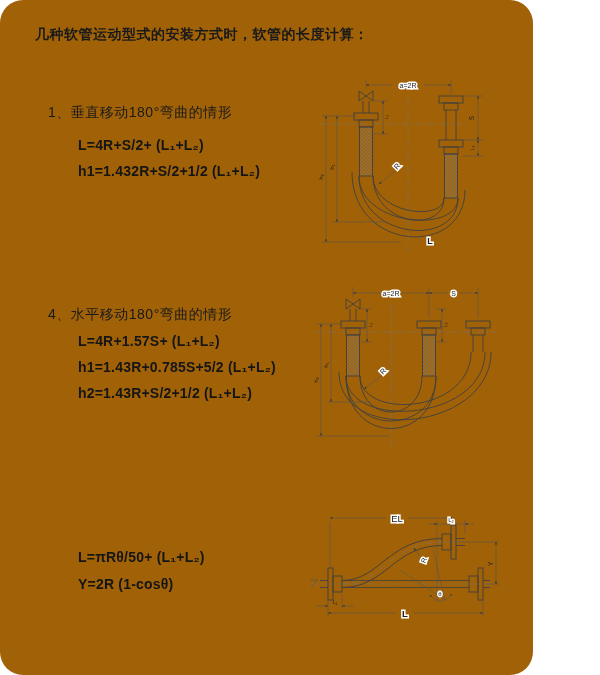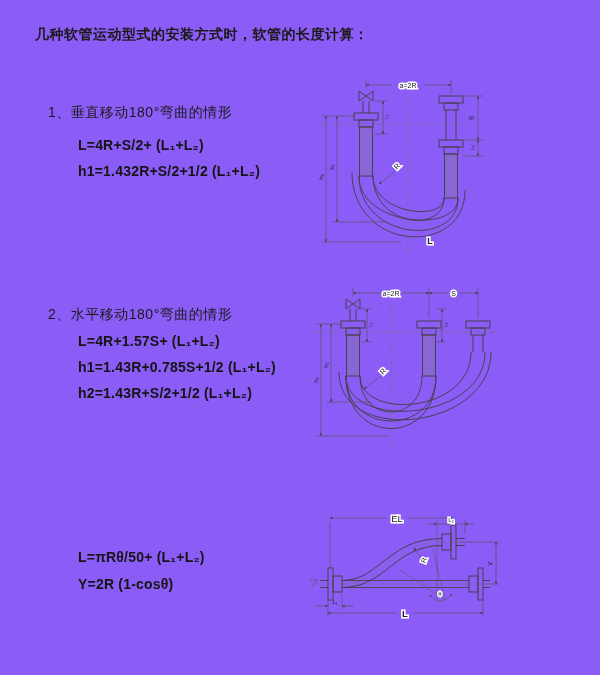--- a/index.html
+++ b/index.html
@@ -1,39 +1,39 @@
 <!DOCTYPE html>
 <html><head>
 <meta charset="utf-8">
 <style>
   html,body{margin:0;padding:0;background:#ffffff;}
-  .page{position:relative;width:600px;height:675px;background:#8b5cf6;overflow:hidden;
-        font-family:"Liberation Sans","DejaVu Sans",sans-serif;color:#1a1a1a;}
+  .page{position:relative;width:533px;height:675px;background:#a16207;overflow:hidden;
+        font-family:"Liberation Sans","DejaVu Sans",sans-serif;color:#1a1a1a;border-radius:23px;}
   .title{position:absolute;left:35px;top:26px;font-size:14px;font-weight:700;letter-spacing:0.5px;}
   .sec-heading{position:absolute;font-size:14px;font-weight:400;letter-spacing:0.5px;white-space:nowrap;}
   .formula{position:absolute;left:78px;font-size:14px;font-weight:700;color:#151515;
            letter-spacing:0.2px;white-space:nowrap;}
   .diag{position:absolute;}
   svg text{font-family:"Liberation Sans","DejaVu Sans",sans-serif;fill:#222;}
   .halo{paint-order:stroke;stroke:#ffffff;stroke-width:3px;}
 </style>
 </head>
 <body>
 
 <div class="page">
 
   <div class="title">几种软管运动型式的安装方式时，软管的长度计算：</div>
 
   <div class="sec-heading" style="left:48px;top:104px">1、垂直移动180°弯曲的情形</div>
   <div class="formula" style="top:137px">L=4R+S/2+ (L₁+L₂)</div>
   <div class="formula" style="top:163px">h1=1.432R+S/2+1/2 (L₁+L₂)</div>
 
-  <div class="sec-heading" style="left:48px;top:306px">2、水平移动180°弯曲的情形</div>
+  <div class="sec-heading" style="left:48px;top:306px">4、水平移动180°弯曲的情形</div>
   <div class="formula" style="top:333px">L=4R+1.57S+ (L₁+L₂)</div>
-  <div class="formula" style="top:359px">h1=1.43R+0.785S+1/2 (L₁+L₂)</div>
+  <div class="formula" style="top:359px">h1=1.43R+0.785S+5/2 (L₁+L₂)</div>
   <div class="formula" style="top:385px">h2=1.43R+S/2+1/2 (L₁+L₂)</div>
 
   <div class="formula" style="top:549px">L=πRθ/50+ (L₁+L₂)</div>
   <div class="formula" style="top:576px">Y=2R (1-cosθ)</div>
 
   <svg width="0" height="0" style="position:absolute">
     <defs>
       <marker id="ar" viewBox="0 0 10 10" refX="9.5" refY="5" markerWidth="8" markerHeight="4.5" orient="auto-start-reverse">
         <path d="M0,1.3 L10,5 L0,8.7 z" fill="#333"></path>
       </marker>

